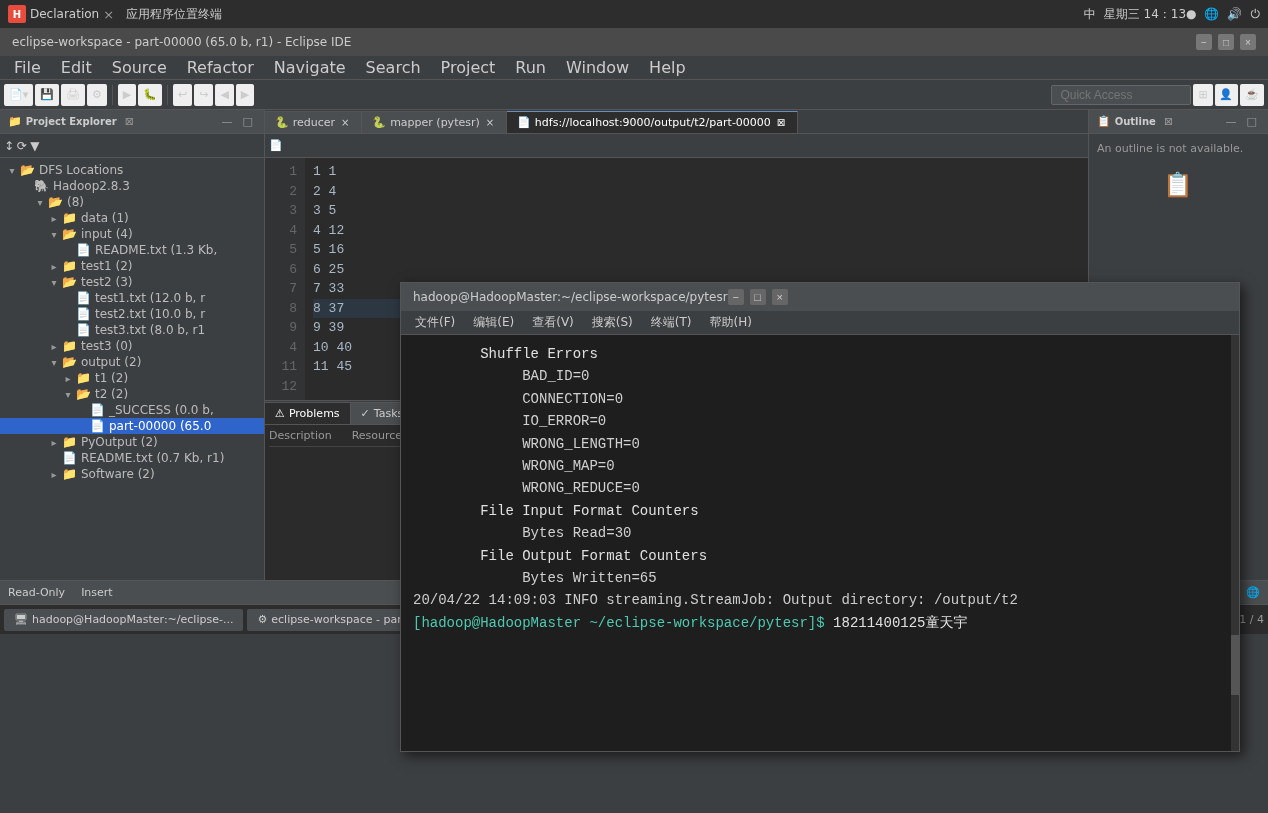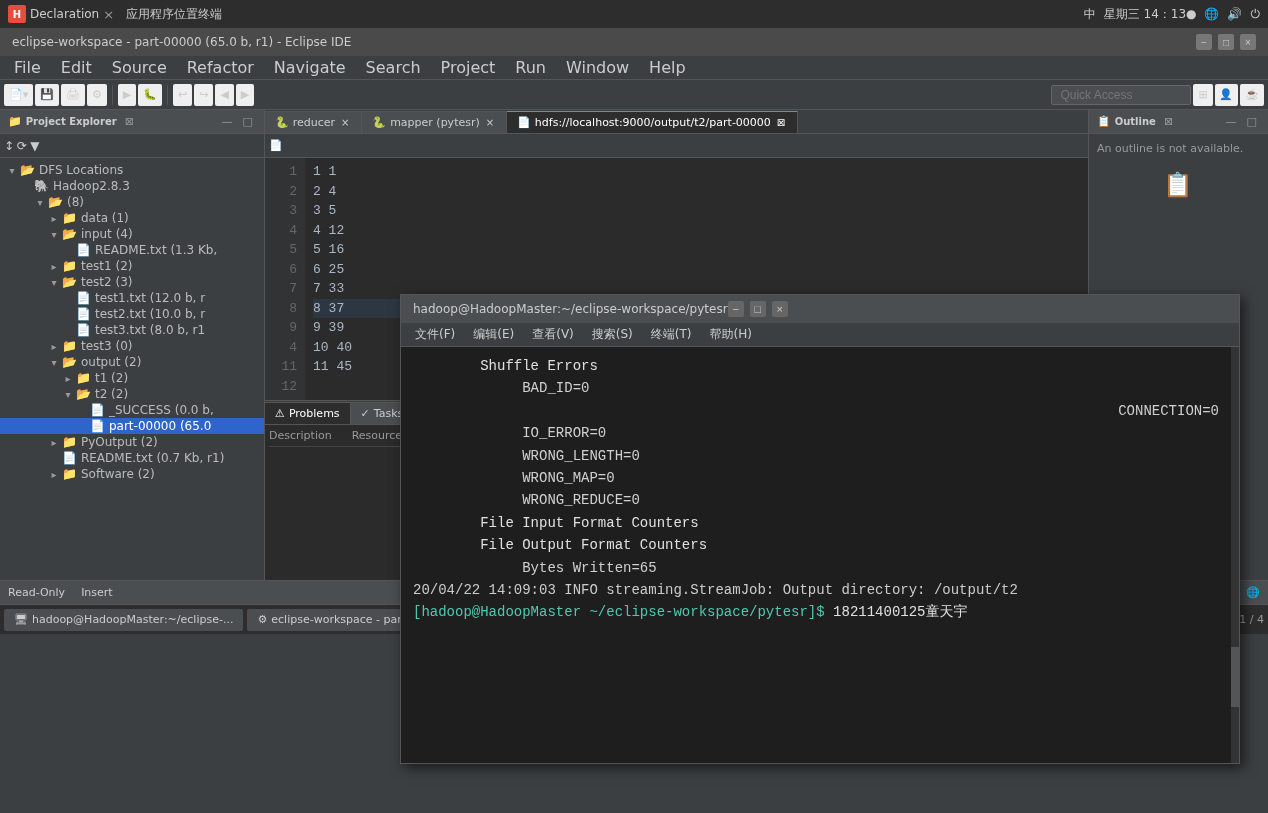--- a/index.html
+++ b/index.html
@@ -71,21 +71,21 @@
     
     .status-bar { background: #4a4e50; height: 24px; display: flex; align-items: center; padding: 0 8px; font-size: 11px; color: #ccc; gap: 16px; border-top: 1px solid #555; }
     .status-right { margin-left: auto; display: flex; gap: 16px; }
 
     
     .taskbar { background: #2d2d2d; height: 30px; display: flex; align-items: center; padding: 0 4px; gap: 4px; border-top: 1px solid #555; }
     .taskbar-item { background: #4a4e50; padding: 2px 10px; color: #ccc; font-size: 11px; border-radius: 2px; cursor: pointer; display: flex; align-items: center; gap: 4px; height: 22px; }
     .taskbar-right { margin-left: auto; font-size: 11px; color: #999; }
 
     
-    .terminal-overlay { position: absolute; top: 294px; left: 400px; width: 840px; height: 470px; background: #1e1e1e; border: 1px solid #555; box-shadow: 4px 4px 12px rgba(0,0,0,0.6); z-index: 100; display: flex; flex-direction: column; }
+    .terminal-overlay { position: absolute; top: 282px; left: 400px; width: 840px; height: 470px; background: #1e1e1e; border: 1px solid #555; box-shadow: 4px 4px 12px rgba(0,0,0,0.6); z-index: 100; display: flex; flex-direction: column; }
     .terminal-titlebar { background: #4a4e50; height: 28px; display: flex; align-items: center; padding: 0 12px; color: #ccc; font-size: 12px; }
     .terminal-controls { display: flex; gap: 6px; }
     .terminal-ctrl-btn { width: 16px; height: 16px; background: #666; border: none; color: #ccc; cursor: pointer; display: flex; align-items: center; justify-content: center; font-size: 11px; border-radius: 2px; }
     .terminal-menu { background: #3c3f41; height: 24px; display: flex; align-items: center; padding: 0 6px; gap: 2px; border-bottom: 1px solid #555; }
     .terminal-menu-item { padding: 2px 8px; color: #ccc; cursor: pointer; font-size: 12px; }
     .terminal-content { flex: 1; background: #1e1e1e; padding: 8px 12px; font-family: 'Courier New', monospace; font-size: 14px; color: #e0e0e0; overflow-y: auto; }
     .terminal-line { white-space: pre; line-height: 1.6; }
     .terminal-prompt { color: #4ec9b0; }
     .terminal-cmd { color: #e0e0e0; }
     .terminal-scrollbar { width: 8px; background: #333; }
@@ -469,26 +469,27 @@
     <span class="terminal-menu-item">编辑(E)</span>
     <span class="terminal-menu-item">查看(V)</span>
     <span class="terminal-menu-item">搜索(S)</span>
     <span class="terminal-menu-item">终端(T)</span>
     <span class="terminal-menu-item">帮助(H)</span>
   </div>
   <div style="display:flex;flex:1;overflow:hidden;">
     <div class="terminal-content" id="terminal-content">
     <div class="terminal-line" style="color: rgb(224, 224, 224);">        Shuffle Errors</div>
         <div class="terminal-line" style="color: rgb(208, 208, 208);">             BAD_ID=0</div>
-        <div class="terminal-line" style="color: rgb(208, 208, 208); text-align: right;">             CONNECTION=0</div>
+        <div class="terminal-line" style="color: rgb(208, 208, 208);">             CONNECTION=0</div>
         <div class="terminal-line" style="color: rgb(208, 208, 208);">             IO_ERROR=0</div>
         <div class="terminal-line" style="color: rgb(208, 208, 208);">             WRONG_LENGTH=0</div>
         <div class="terminal-line" style="color: rgb(208, 208, 208);">             WRONG_MAP=0</div>
         <div class="terminal-line" style="color: rgb(208, 208, 208);">             WRONG_REDUCE=0</div>
         <div class="terminal-line" style="color: rgb(224, 224, 224);">        File Input Format Counters</div>
+        <div class="terminal-line" style="color: rgb(208, 208, 208);">             Bytes Read=30</div>
         <div class="terminal-line" style="color: rgb(224, 224, 224);">        File Output Format Counters</div>
         <div class="terminal-line" style="color: rgb(208, 208, 208);">             Bytes Written=65</div>
         <div class="terminal-line" style="color: rgb(204, 204, 204);">20/04/22 14:09:03 INFO streaming.StreamJob: Output directory: /output/t2</div>
         <div class="terminal-line"><span class="terminal-prompt">[hadoop@HadoopMaster ~/eclipse-workspace/pytesr]$</span><span class="terminal-cmd"> 18211400125童天宇</span></div>
       </div>
     <div class="terminal-scrollbar">
       <div class="terminal-scrollthumb"></div>
     </div>
   </div>
 </div>

